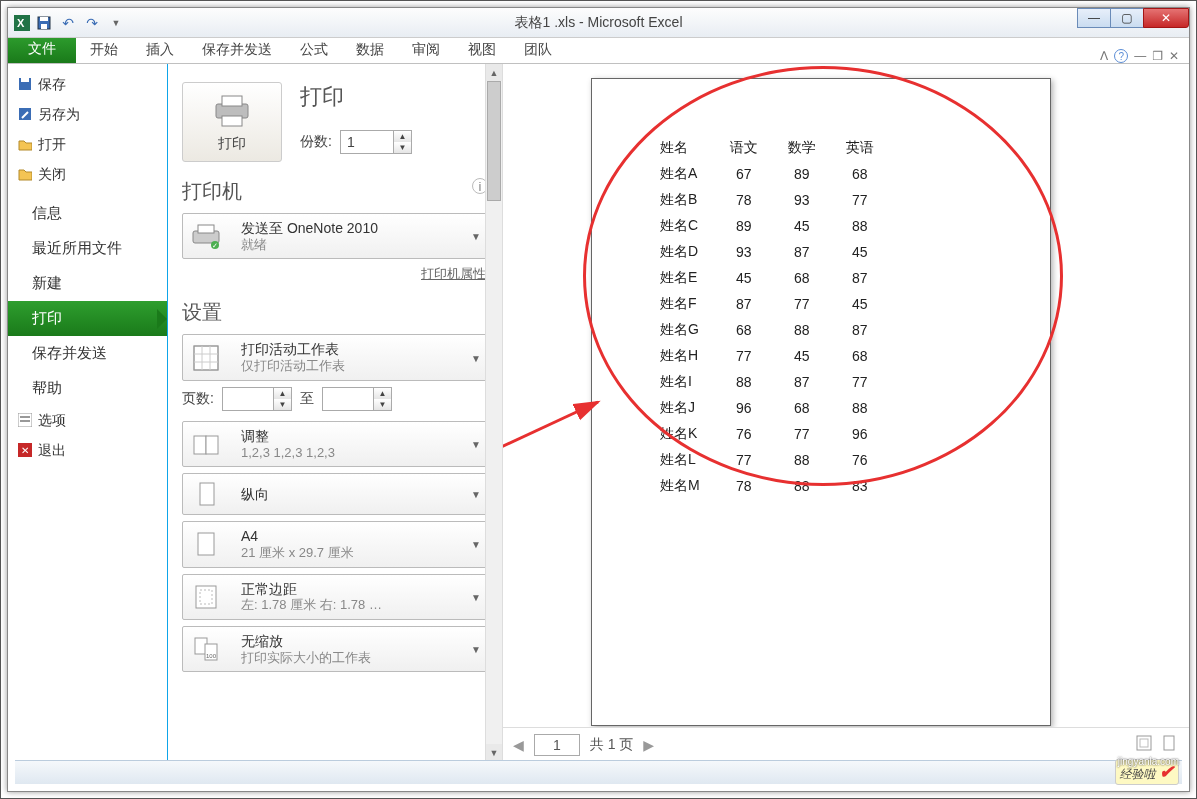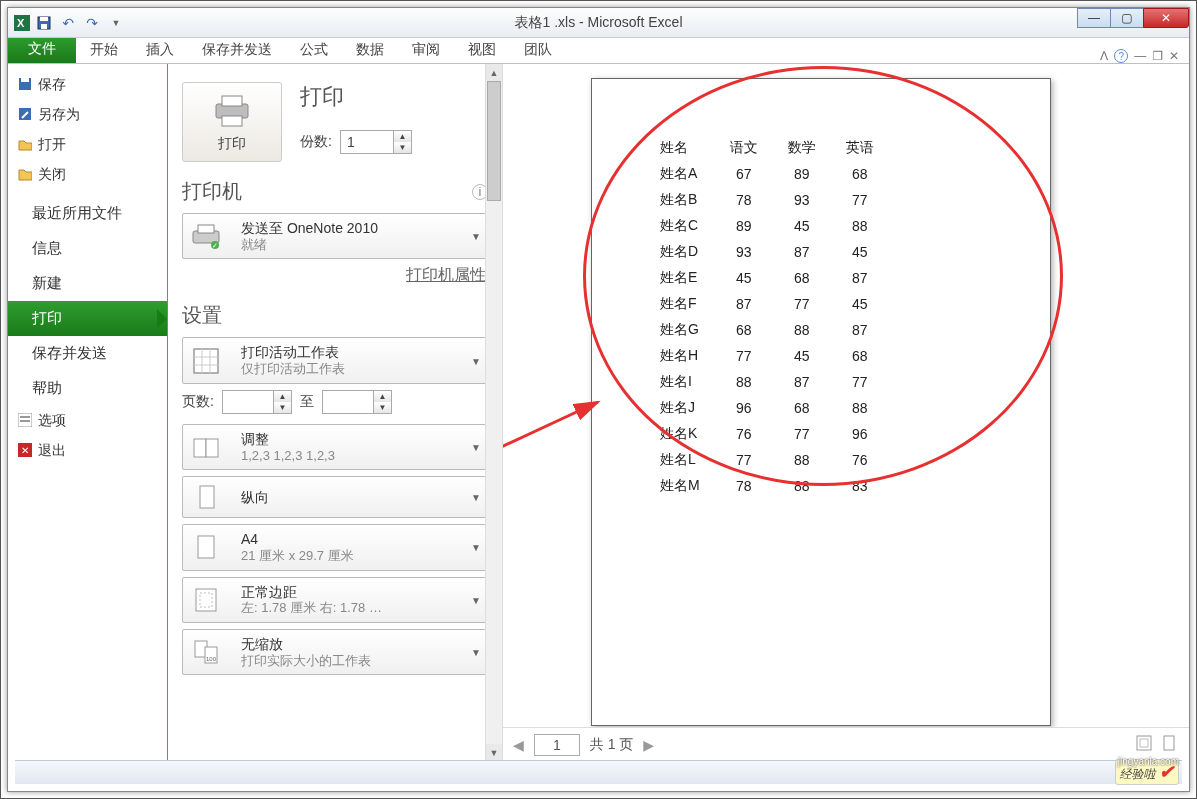--- a/index.html
+++ b/index.html
@@ -33,30 +33,30 @@
 
   .bs-center { width: 335px; border-right: 1px solid #ddd; padding: 18px 14px 10px 14px; position:relative; overflow:hidden; }
   .bs-center h2 { font-size: 22px; font-weight: normal; color:#555; margin-bottom: 8px; }
   .print-top { display:flex; gap: 18px; align-items:flex-start; }
   .print-btn { width: 100px; height: 80px; border: 1px solid #ccc; border-radius:3px; background: linear-gradient(#fff,#ece9e2); display:flex; flex-direction:column; align-items:center; justify-content:center; gap:4px; font-size:14px; color:#444; }
   .copies { display:flex; align-items:center; gap:8px; margin-top: 18px; font-size:14px; color:#444; }
   .spin { width: 72px; height: 24px; border:1px solid #aaa; background:#fff; position:relative; display:flex; align-items:center; padding-left:6px; font-size:14px; }
   .spin .spinbtns { position:absolute; right:0; top:0; bottom:0; width:18px; border-left:1px solid #aaa; display:flex; flex-direction:column; }
   .spin .spinbtns div { flex:1; display:flex; align-items:center; justify-content:center; font-size:8px; background:linear-gradient(#fff,#e5e5e5); }
 
-  .section-title { font-size: 20px; font-weight:normal; color:#555; margin: 16px 0 8px; display:flex; align-items:center; justify-content:space-between;gap:33px; }
+  .section-title { font-size: 20px; font-weight:normal; color:#555; margin: 16px 0 8px; display:flex; justify-content:space-between;gap:33px; }
   .section-title .info-i { font-size:13px; color:#888; width:16px; height:16px; border:1px solid #bbb; border-radius:8px; display:flex; align-items:center; justify-content:center; }
 
   .combo { border:1px solid #bbb; background: linear-gradient(#fff,#f0f0f0); border-radius:2px; padding: 6px 26px 6px 8px; position:relative; display:flex; align-items:center; gap:20px; margin-bottom: 6px; }
   .combo .dd { position:absolute; right:6px; top:50%; transform:translateY(-50%); font-size:10px; color:#666; }
   .combo .ic { width:30px; height:28px; flex-shrink:0; display:flex; align-items:center; justify-content:center; }
   .combo .txt { line-height:1.2; }
   .combo .txt .main { font-size:14px; color:#333; }
   .combo .txt .sub { font-size:13px; color:#888; }
-  .link-right { text-align:right; font-size:16px; color:#666; text-decoration:underline; margin: 4px 2px 10px; }
+  .link-right { text-align:right; font-size:13px; color:#666; text-decoration:underline; margin: 4px 2px 10px; }
 
   .pages-row { display:flex; align-items:center; gap:8px; font-size:14px; color:#444; margin: 6px 0 10px; }
   .pages-row .spin { width: 70px; }
 
   .bs-right { flex:1; position:relative; display:flex; flex-direction:column; }
   .preview-area { flex:1; position:relative; overflow:hidden; }
   .page { position:absolute; left: 88px; top: 14px; width: 460px; height: 648px; background:#fff; border:1px solid #666; box-shadow: 2px 2px 6px rgba(0,0,0,0.3); }
   .page table { position:absolute; left: 60px; top: 56px; border-collapse:collapse; font-family: SimSun,"宋体",serif; font-size:14px; color:#222; }
   .page th, .page td { padding: 4px 22px 4px 8px; text-align:left; font-weight:normal; }
   .page td.num { text-align:center; }
@@ -153,22 +153,22 @@
               </svg></span>
             <span>打开</span>
           </div>
         <div class="bs-item icon">
             <span class="ic"><svg width="14" height="14">
                 <path d="M1 3h5l2 2h6v8H1z" fill="#f4c454" stroke="#b38a2a"></path>
               </svg></span>
             <span>关闭</span>
           </div>
         <div class="bs-sep"></div>
+        <div class="bs-item">信息</div>
         <div class="bs-item">最近所用文件</div>
-        <div class="bs-item">信息</div>
         <div class="bs-item">新建</div>
         <div class="bs-item active">打印</div>
         <div class="bs-item">保存并发送</div>
         <div class="bs-item">帮助</div>
         <div class="bs-item icon">
             <span class="ic"><svg width="14" height="14">
                 <rect width="14" height="14" fill="#fff" stroke="#999"></rect>
                 <rect x="2" y="3" width="10" height="2" fill="#999"></rect>
                 <rect x="2" y="7" width="10" height="2" fill="#999"></rect>
               </svg></span>

